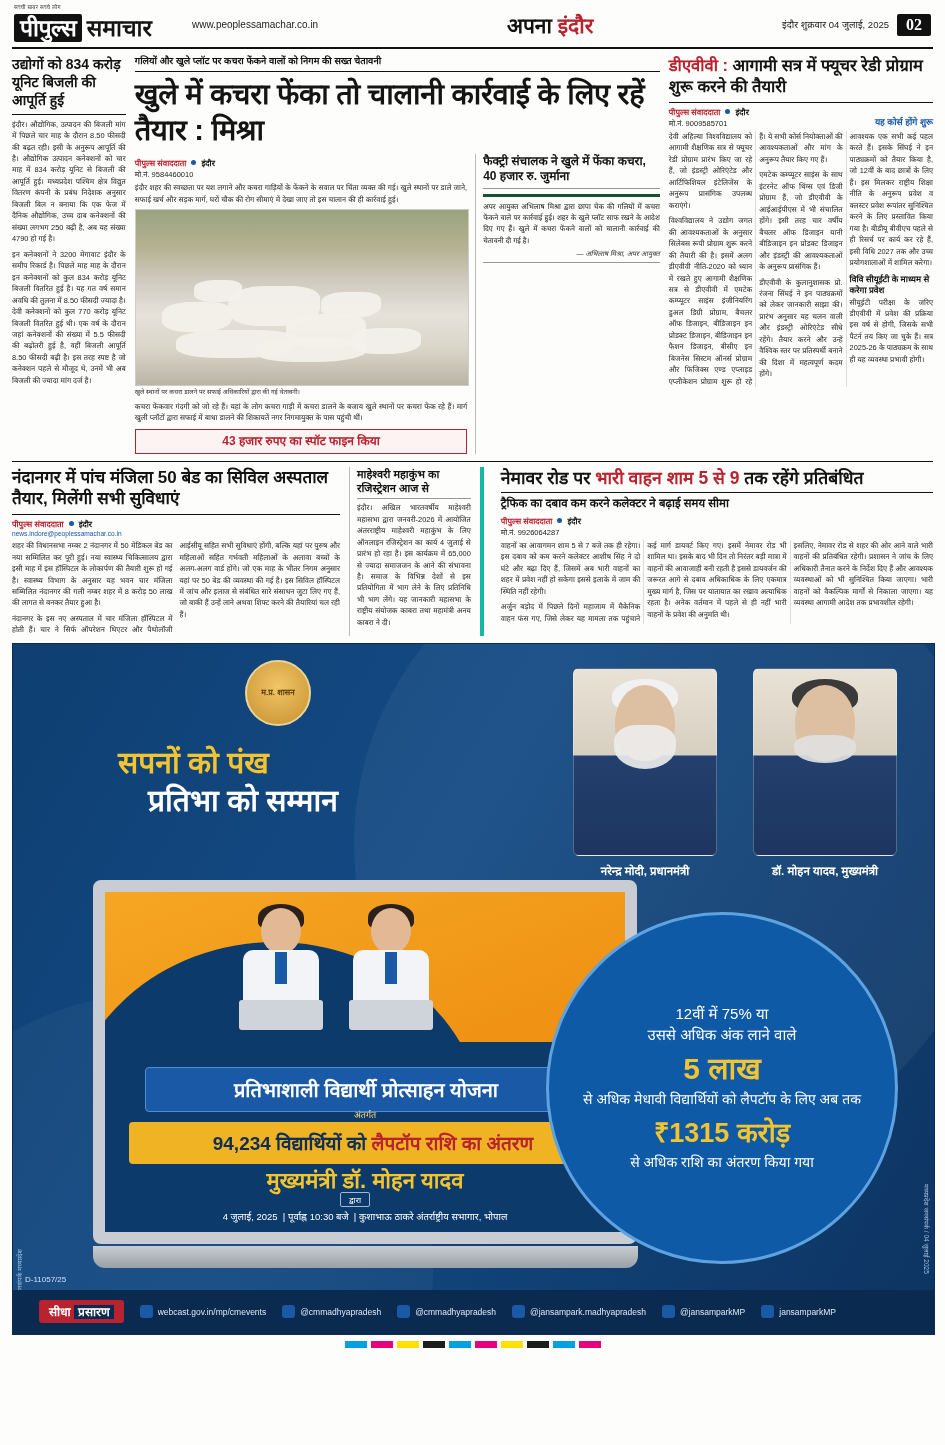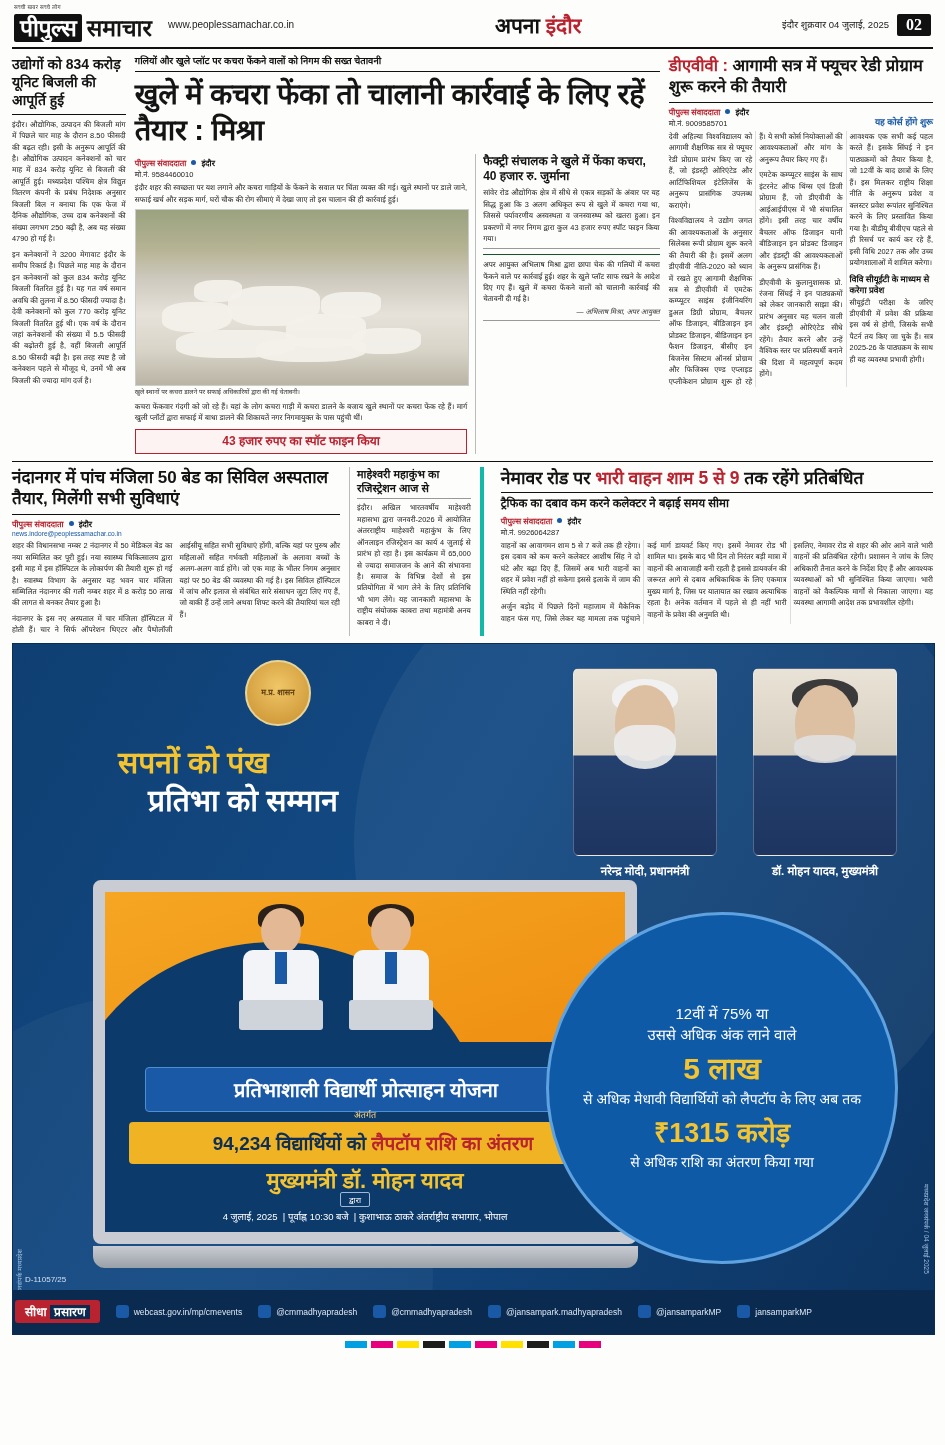--- a/index.html
+++ b/index.html
@@ -8,26 +8,26 @@
     background:#fdfdfb;
     font-family:"Liberation Sans", sans-serif;
     color:#141414;
     overflow:hidden;
   }
   .page{position:relative;width:945px;height:1445px;box-sizing:border-box;padding:0 12px;}
 
   
   .masthead{display:flex;align-items:center;justify-content:space-between;
     padding:6px 2px 4px 2px;border-bottom:2px solid #111;}
-  .logo-wrap{display:flex;align-items:center;gap:6px;}
+  .logo-wrap{display:flex;align-items:center;gap:16px;}
   .logo-mark{font-size:23px;font-weight:bold;letter-spacing:-.5px;
     background:#111;color:#fff;padding:1px 6px;border-radius:2px;}
   .logo-text{font-size:23px;font-weight:bold;}
   .logo-sub{font-size:5.5px;color:#333;margin-top:-3px;display:block;letter-spacing:.3px;}
-  .site{font-size:10px;color:#222;margin-left:10px;}
+  .site{font-size:10px;color:#222;margin-left:24px;}
   .edition{font-size:21px;font-weight:bold;color:#b8232f;}
   .edition .apna{color:#111;}
   .mast-right{display:flex;align-items:center;gap:8px;}
   .mast-date{font-size:9.5px;color:#222;}
   .pagenum{background:#111;color:#fff;font-size:16px;font-weight:bold;
     padding:2px 9px;border-radius:2px;font-family:Liberation Serif, serif;}
 
   
   .rule{border-top:1px solid #111;}
   .thin{border-top:1px solid #999;}
@@ -51,21 +51,21 @@
   .mid-flex{display:flex;gap:8px;}
   .mid-story{width:335px;}
   .mid-side{width:178px;border-left:1px solid #bbb;padding-left:7px;}
   .photo{width:100%;height:175px;background:
       linear-gradient(180deg,#9aa27f 0%,#b5b393 22%,#cfcabf 40%,#e6e2da 60%,#d8d4c8 80%,#b9b4a4 100%);
       position:relative;overflow:hidden;border:1px solid #ccc;}
   .photo .trash{position:absolute;background:#f2f0ea;border-radius:40% 30% 45% 35%;opacity:.95;}
   .caption{font-size:6.4px;color:#333;line-height:1.35;margin-top:2px;}
   .redbox{border:1px solid #b8232f;background:#fdf3f3;padding:4px 5px;margin-top:5px;}
   .redbox .t{font-size:12px;font-weight:bold;color:#b8232f;line-height:1.25;text-align:center;}
-  .quotebox{border-top:1px solid #14532d;border-bottom:1px solid #999;margin-top:5px;padding:4px 0;}
+  .quotebox{border-top:3px solid #14532d;border-bottom:1px solid #999;margin-top:5px;padding:4px 0;}
   .quotebox p{font-size:7.2px;line-height:1.55;text-align:justify;margin:0;}
   .quotebox .attr{font-size:7px;text-align:right;font-style:italic;margin-top:3px;color:#333;}
 
   .head-right{font-size:16.5px;font-weight:bold;line-height:1.3;margin:0 0 4px 0;}
   .head-right .lbl{color:#b8232f;}
   .subhead-center{text-align:center;font-size:9px;font-weight:bold;color:#1a59a6;margin:4px 0 3px 0;}
   .cols3{column-count:3;column-gap:7px;column-rule:1px solid #ddd;}
   .cols2{column-count:2;column-gap:7px;}
   .mini-head{font-size:8.5px;font-weight:bold;margin:4px 0 2px 0;}
 
@@ -136,21 +136,21 @@
     background:linear-gradient(180deg,#c9ccd2,#9aa0a8);}
   .circle-right{position:absolute;right:36px;top:268px;width:352px;height:352px;border-radius:50%;
     background:#0e5aa7;border:3px solid #5ea2e0;display:flex;flex-direction:column;
     align-items:center;justify-content:center;text-align:center;color:#fff;padding:10px;box-sizing:border-box;}
   .circle-right .c1{font-size:15px;line-height:1.4;}
   .circle-right .c2{font-size:15px;line-height:1.4;}
   .circle-right .big{font-size:30px;font-weight:bold;color:#f4c430;margin:2px 0;}
   .circle-right .c3{font-size:14px;line-height:1.4;}
   .circle-right .amt{font-size:27px;font-weight:bold;color:#f4c430;margin:3px 0;}
   .ad-footer{position:absolute;left:0;bottom:0;width:100%;height:44px;background:#0a2a4f;
-    display:flex;align-items:center;gap:16px;padding:0 2px;box-sizing:border-box;}
+    display:flex;align-items:center;gap:16px;padding:0 26px;box-sizing:border-box;}
   .live-badge{background:#b8232f;color:#fff;font-size:12px;font-weight:bold;padding:3px 10px;border-radius:3px;}
   .live-badge .w{color:#fff;background:#0a2a4f;padding:0 4px;}
   .soc{display:flex;align-items:center;gap:5px;color:#dce8f5;font-size:8.5px;}
   .soc .ic{width:13px;height:13px;border-radius:3px;background:#1a59a6;display:inline-block;}
   .ad-code{position:absolute;left:12px;bottom:50px;color:#cfe0f2;font-size:8px;}
   .ad-vert{position:absolute;left:2px;bottom:40px;color:#9fc0e0;font-size:6.5px;
     writing-mode:vertical-rl;transform:rotate(180deg);}
   .ad-vert-r{position:absolute;right:3px;bottom:60px;color:#9fc0e0;font-size:6.5px;
     writing-mode:vertical-rl;}
 
@@ -215,21 +215,20 @@
             <div class="trash" style="left:58px;top:70px;width:48px;height:22px;"></div>
           </div>
           <div class="caption">खुले स्थानों पर कचरा डालने पर सफाई अधिकारियों द्वारा की गई चेतावनी।</div>
           <p class="body" style="margin-top:4px">कचरा फेंकवार गंदगी को जो रहे हैं। यहां के लोग कचरा गाड़ी में कचरा डालने के बजाय खुले स्थानों पर कचरा फेंक रहे हैं। मार्ग खुली प्लॉटों द्वारा सफाई में बाधा डालने की शिकायतें नगर निगमायुक्त के पास पहुंची थीं।</p>
           <div class="redbox">
             <div class="t">43 हजार रुपए का स्पॉट फाइन किया</div>
           </div>
         </div>
         <div class="mid-side">
           <h3 class="sub">फैक्ट्री संचालक ने खुले में फेंका कचरा, 40 हजार रु. जुर्माना</h3>
-          <p class="body">सांवेर रोड औद्योगिक क्षेत्र में सीधे से एकत्र सड़कों के अंबार पर यह सिद्ध हुआ कि 3 अलग अधिकृत रूप से खुले में कचरा गया था, जिससे पर्यावरणीय अस्वस्थता व जनस्वास्थ्य को खतरा हुआ। इन प्रकरणों में नगर निगम द्वारा कुल 43 हजार रुपए स्पॉट फाइन किया गया।</p>
           <div class="thin" style="margin:4px 0"></div>
           <div class="quotebox">
             <p>अपर आयुक्त अभिलाष मिश्रा द्वारा छापा चेक की गलियों में कचरा फेंकने वाले पर कार्रवाई हुई। शहर के खुले प्लॉट साफ रखने के आदेश दिए गए हैं। खुले में कचरा फेंकने वालों को चालानी कार्रवाई की चेतावनी दी गई है।</p>
             <div class="attr">— अभिलाष मिश्रा, अपर आयुक्त</div>
           </div>
         </div>
       </div>
     </div>
 
     <div class="col-right">

